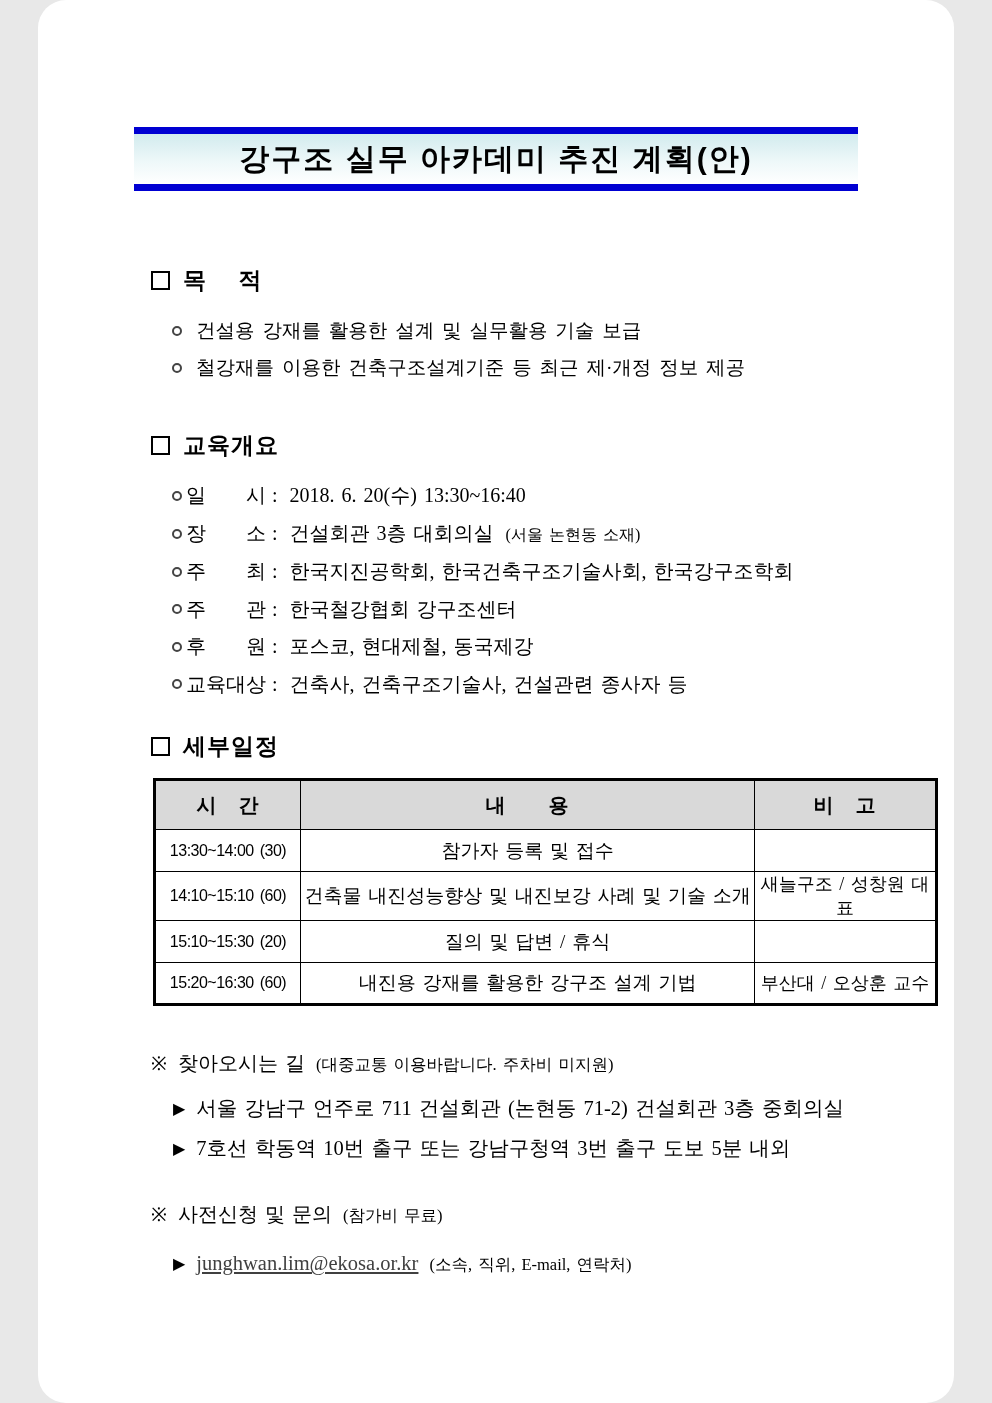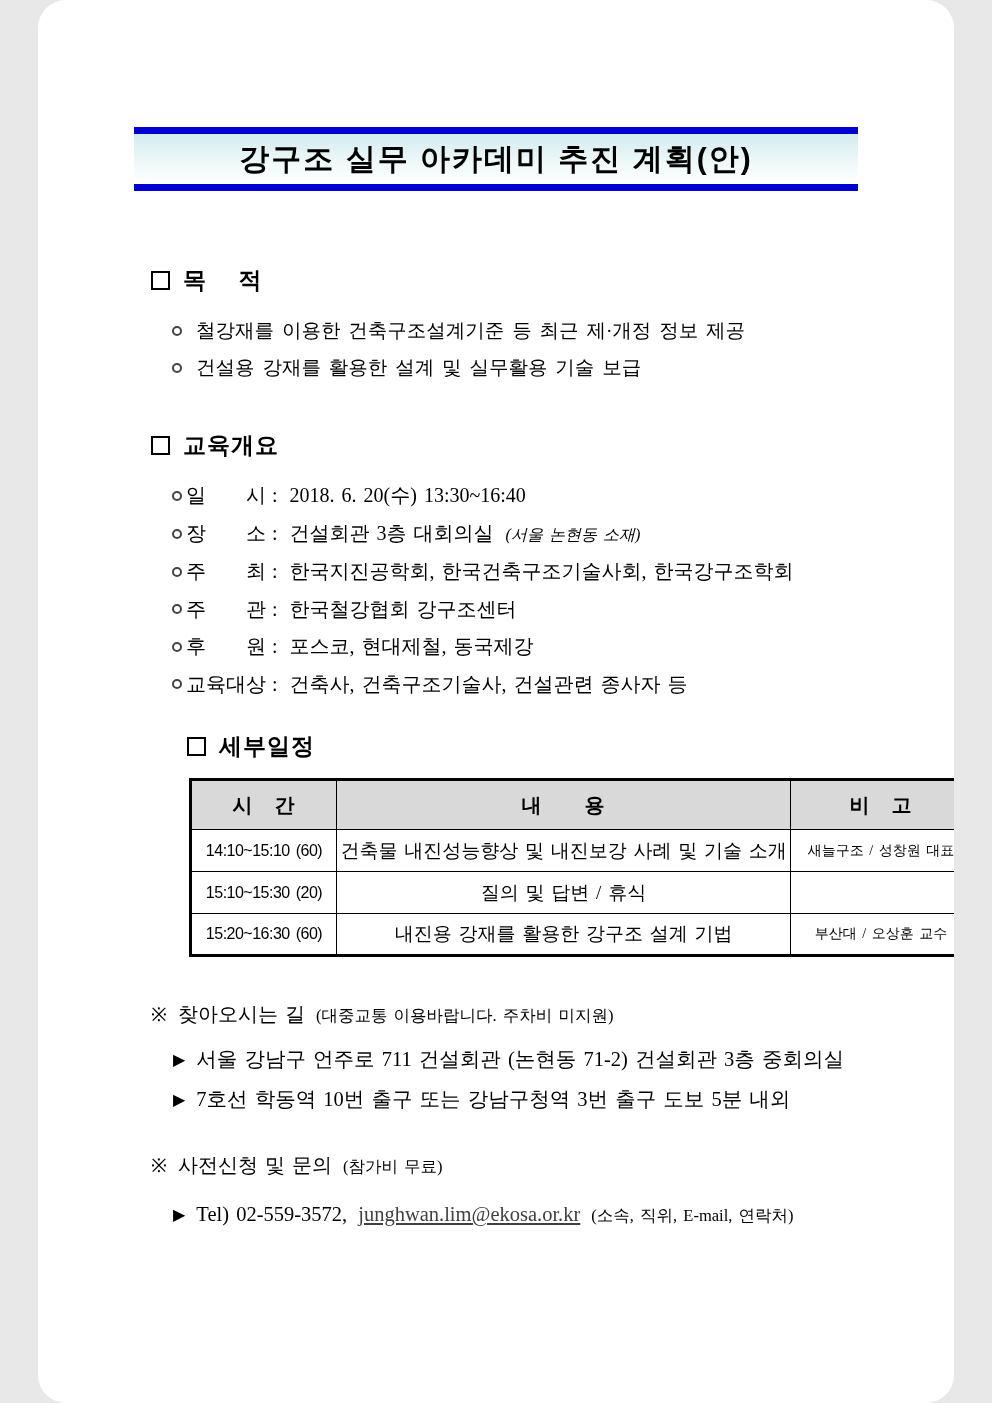--- a/index.html
+++ b/index.html
@@ -39,38 +39,38 @@
   }
   .purpose { margin-top:74px; }
   .overview { margin-top:44px; }
   .ov-items { margin:16px 0 0 134px; }
   .ov-item {
     display:flex; align-items:baseline; gap:4px;
     font-size:20px; line-height:37.5px; word-spacing:2px;
   }
   .ov-label { white-space:pre; }
   .ov-colon { margin:0 8px 0 2px; }
-  .ov-note { font-size:16px; margin-left:8px;font-style:italic; }
-  
-  .schedule { margin-top:28px;padding-left:36px; }
+  .ov-note { font-size:16px; margin-left:8px; }
+  
+  .schedule { margin-top:28px; }
   table.sched {
     margin:16px 0 0 115px; width:782px; border-collapse:collapse;
     table-layout:fixed; border:3px solid #000;
   }
   .sched th, .sched td { border:1px solid #000; text-align:center; vertical-align:middle; }
   .sched th {
     background:#d9d9d9; height:50px; font-size:20px; font-weight:bold;
     letter-spacing:1px;
   }
   .sched td { height:42px; font-size:19px; word-spacing:2px; }
   .sched td.time {
     font-family:"Liberation Sans","DejaVu Sans",sans-serif;
     font-size:16px; letter-spacing:-0.5px;
   }
-  .sched td.note { font-size:14px; }
+  .sched td.note { font-size:18px; }
   
   .foot { margin:44px 0 0 113px; }
   .foot-head { display:flex; align-items:baseline; gap:11px; font-size:20px; word-spacing:2px; }
   .marker { font-size:19px; }
   .small { font-size:16.5px; }
   .foot-items { margin:12px 0 0 22px; }
   .foot-item {
     display:flex; align-items:baseline; gap:11px;
     font-size:20.5px; line-height:39px; word-spacing:2px;
   }
@@ -89,25 +89,25 @@
   </div>
 
   <section class="purpose">
     <div class="sec-head">
       <span class="sq"></span>
       <span>목　 적</span>
     </div>
     <ul class="bullets">
       <li>
         <span class="ring"></span>
-        <span>철강재를 이용한 건축구조설계기준 등 최근 제·개정 정보 제공</span>
+        <span>건설용 강재를 활용한 설계 및 실무활용 기술 보급</span>
       </li>
       <li>
         <span class="ring"></span>
-        <span>건설용 강재를 활용한 설계 및 실무활용 기술 보급</span>
+        <span>철강재를 이용한 건축구조설계기준 등 최근 제·개정 정보 제공</span>
       </li>
     </ul>
   </section>
 
   <section class="overview">
     <div class="sec-head">
       <span class="sq"></span>
       <span>교육개요</span>
     </div>
     <div class="ov-items">
@@ -169,20 +169,25 @@
         </colgroup>
       <thead>
         <tr>
           <th>시　간</th>
           <th>내　　용</th>
           <th>비　고</th>
         </tr>
       </thead>
       <tbody>
         <tr>
+          <td class="time">13:30~14:00 (30)</td>
+          <td>참가자 등록 및 접수</td>
+          <td class="note"></td>
+        </tr>
+        <tr>
           <td class="time">14:10~15:10 (60)</td>
           <td>건축물 내진성능향상 및 내진보강 사례 및 기술 소개</td>
           <td class="note">새늘구조 / 성창원 대표</td>
         </tr>
         <tr>
           <td class="time">15:10~15:30 (20)</td>
           <td>질의 및 답변 / 휴식</td>
           <td class="note"></td>
         </tr>
         <tr>
@@ -214,20 +219,19 @@
 
   <section class="foot app">
     <div class="foot-head">
       <span class="marker">※</span>
       <span>사전신청 및 문의</span>
       <span class="small">(참가비 무료)</span>
     </div>
     <div class="foot-items tel-line">
       <div class="foot-item">
         <span class="arrow">▶</span>
-        <span>Tel) 02-559-3572,</span>
         <a class="email">junghwan.lim@ekosa.or.kr</a>
         <span class="small">(소속, 직위, E-mail, 연락처)</span>
       </div>
     </div>
   </section>
 
 </div>
 
 </body></html>

